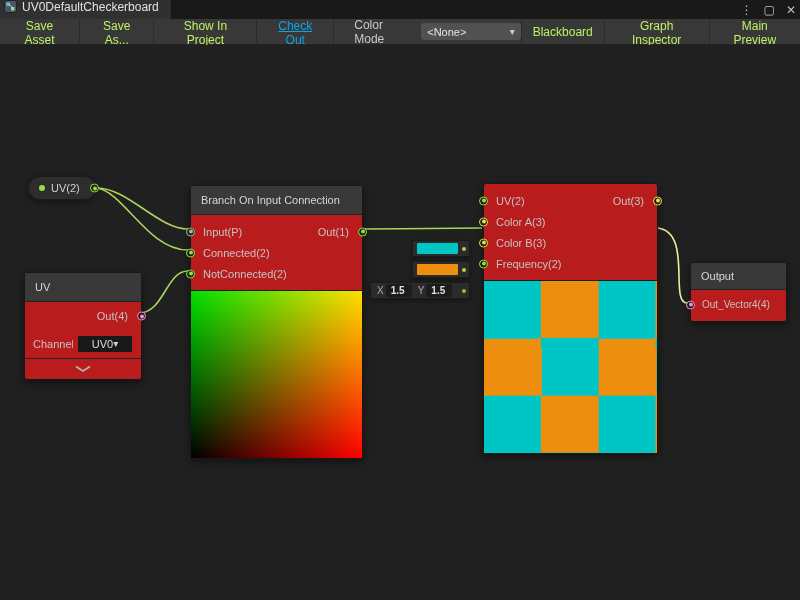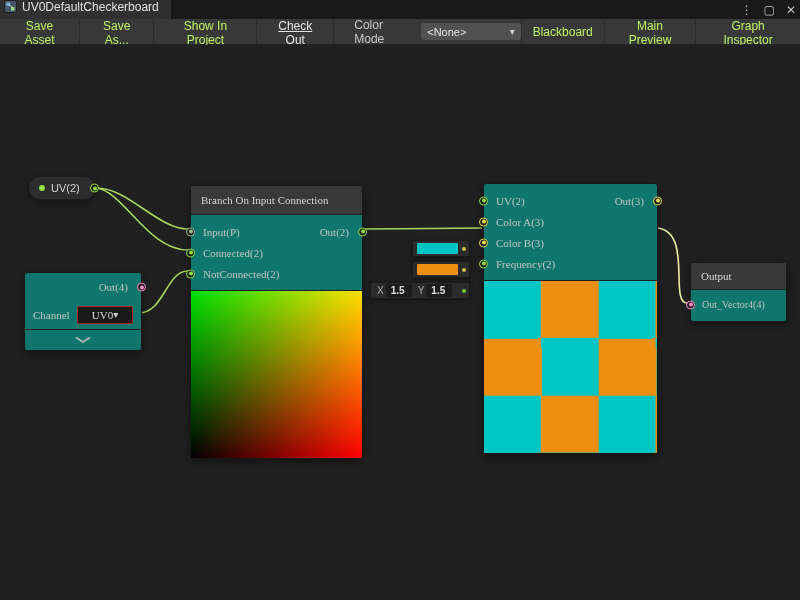--- a/index.html
+++ b/index.html
@@ -15,35 +15,35 @@
   .win-controls{position:absolute;right:4px;top:0;height:19px;display:flex;
     align-items:center;gap:11px;color:#c0c0c0;font-size:12px;}
   .win-controls span{cursor:default;line-height:1;}
 
   
   .toolbar{position:absolute;left:0;top:19px;width:800px;height:26px;background:#383838;
     border-bottom:1px solid #232323;display:flex;align-items:center;box-sizing:border-box;}
   .tbtn{background:none;border:none;border-right:1px solid #2c2c2c;color:#bef264;
     font-family:"Liberation Sans",sans-serif;font-size:12px;padding:0 11px;height:100%;cursor:default;}
   .tbtn.lsep{border-left:1px solid #2c2c2c;border-right:none;}
-  .tbtn.disabled{color:#e5e5e5;text-decoration:underline;}
+  .tbtn.disabled{color:#0ea5e9;text-decoration:underline;}
   .tb-label{margin-left:12px;padding:0 8px;font-size:12px;color:#c8c8c8;}
   .tb-dropdown{width:92px;height:17px;background:#515151;border-radius:3px;
     display:flex;align-items:center;justify-content:space-between;padding:0 6px;
     font-size:11px;color:#e6e6e6;}
   .arrow{font-size:10px;color:#cfcfcf;line-height:1;}
 
   
   .canvas{position:absolute;left:0;top:45px;width:800px;height:555px;background:#202020;}
   .edges{position:absolute;left:0;top:0;width:800px;height:600px;pointer-events:none;}
   .edges path{fill:none;stroke-width:1.6px;}
 
   
-  .node{position:absolute;background:#0f766e;border:1px solid #181818;border-radius:3px;
-    box-shadow:0 3px 8px rgba(0,0,0,.45);box-sizing:border-box;font-family:Liberation Serif, serif;}
+  .node{position:absolute;background:#b91c1c;border:1px solid #181818;border-radius:3px;
+    box-shadow:0 3px 8px rgba(0,0,0,.45);box-sizing:border-box;}
   .node-header{background:#393939;border-bottom:1px solid #212121;height:28px;
     display:flex;align-items:center;padding:0 10px;font-size:11px;color:#d6d6d6;
     border-radius:2px 2px 0 0;white-space:nowrap;overflow:hidden;}
   .node-body{position:relative;padding:6px 0;}
   .prow{position:relative;height:21px;display:flex;align-items:center;gap:7px;
     padding:0 10px 0 12px;font-size:11px;color:#c4c4c4;white-space:nowrap;text-align:center;}
   .prow.right{justify-content:flex-end;height:28px;padding-right:13px;}
   .orow{position:absolute;top:6px;right:0;height:21px;display:flex;align-items:center;gap:7px;
     padding-right:13px;font-size:11px;color:#c4c4c4;}
 
@@ -107,41 +107,44 @@
   <button class="tbtn">Save Asset</button>
   <button class="tbtn">Save As...</button>
   <button class="tbtn">Show In Project</button>
   <button class="tbtn disabled">Check Out</button>
   <span class="tb-label">Color Mode</span>
   <div class="tb-dropdown">
     <span>&lt;None&gt;</span>
     <span class="arrow">▾</span>
   </div>
   <button class="tbtn lsep" style="margin-left:auto">Blackboard</button>
+  <button class="tbtn lsep">Graph Inspector</button>
   <button class="tbtn lsep">Main Preview</button>
-  <button class="tbtn lsep">Graph Inspector</button>
 </div>
 
 <div class="canvas"></div>
 
 <svg class="edges" xmlns="http://www.w3.org/2000/svg">
   <path d="M97,188 C128,188 158,229 188,229" stroke="#A8D65C"></path>
   <path d="M97,188 C124,192 148,250 188,250" stroke="#A8D65C"></path>
   <path d="M139,313 C164,313 166,271 188,271" stroke="#A8D65C"></path>
   <path d="M362,229 C402,229 445,228 482,228" stroke="#A8D65C"></path>
   <path d="M657,228 C693,231 669,303 687,303" stroke="#ECEFA0"></path>
 </svg>
 
 <div class="pill" style="left:28px;top:176px;width:68px">
   <span class="dot"></span>
   <span>UV(2)</span>
   <span class="port p2 out"></span>
 </div>
 
 <div class="node" style="left:24px;top:272px;width:118px">
+  <div class="node-header">
+    <span>UV</span>
+  </div>
   <div class="node-body" style="padding:0">
     <div class="prow right">
       <span>Out(4)</span>
       <span class="port p4 out"></span>
     </div>
     <div class="ctl-row">
       <span class="ctl-label">Channel</span>
       <div class="mini-dropdown">
         <span>UV0</span>
         <span class="arrow">▾</span>
@@ -166,21 +169,21 @@
     </div>
     <div class="prow">
       <span class="port p2 in"></span>
       <span>Connected(2)</span>
     </div>
     <div class="prow">
       <span class="port p2 in"></span>
       <span>NotConnected(2)</span>
     </div>
     <div class="orow">
-      <span>Out(2)</span>
+      <span>Out(1)</span>
       <span class="port p2 out"></span>
     </div>
   </div>
   <div class="preview uvgrad" style="height: 167px; background-image: linear-gradient(to right, rgb(0, 0, 0), rgb(255, 0, 0)), linear-gradient(to top, rgb(0, 0, 0), rgb(0, 224, 0));"></div>
 </div>
 
 <div class="node" style="left:483px;top:183px;width:175px">
   <div class="node-body" style="height:84px">
     <div class="prow">
       <span class="port p2 in"></span>

